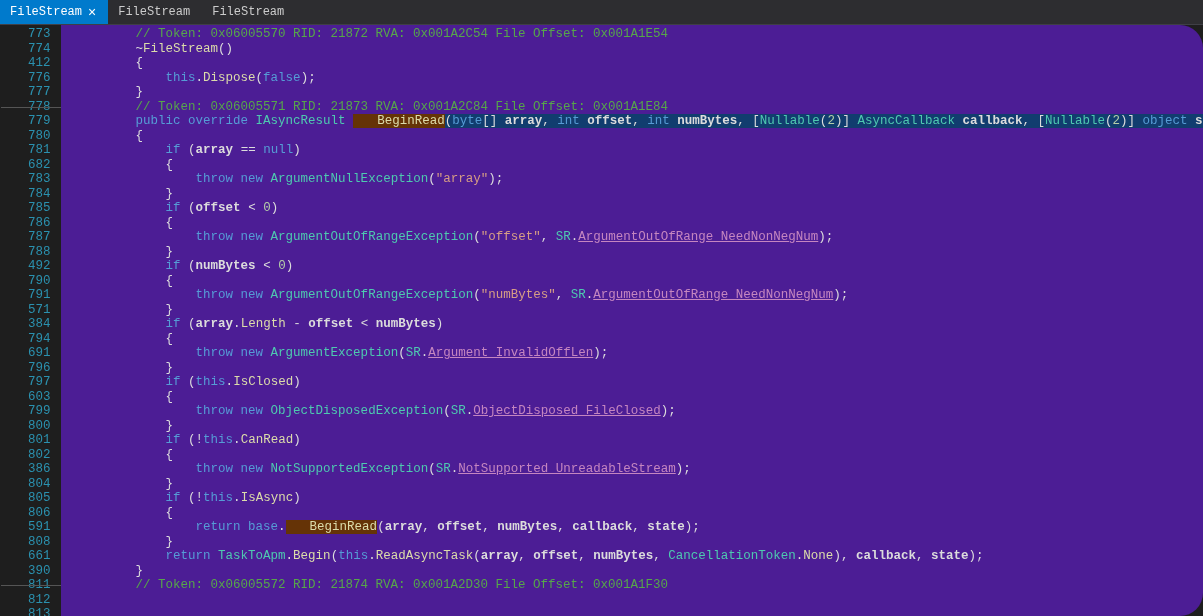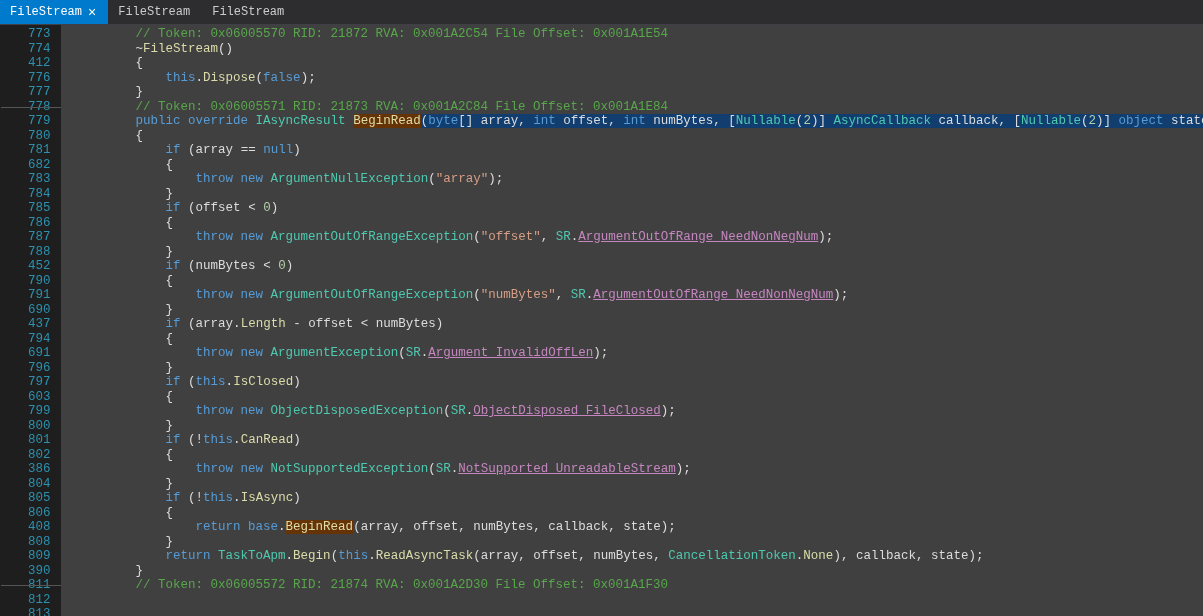--- a/index.html
+++ b/index.html
@@ -32,21 +32,22 @@
     color: #fff;
   }
   .tab .close {
     font-family: Arial, sans-serif;
     font-size: 14px;
     line-height: 1;
   }
   .editor {
     display: flex;
     height: calc(100% - 25px);
-    background: #404040;
+    background: #4c1d95;
+    border-radius: 23px;
   }
   .gutter {
     background: #1e1e1e;
     color: #2b91af;
     text-align: right;
     padding-right: 10px;
     padding-left: 28px;
     user-select: none;
     font-size: 12.5px;
     line-height: 14.5px;
@@ -71,23 +72,23 @@
     border-top:1px solid #555;
   }
   
   .cmt { color: #57A64A; }
   .kw  { color: #569cd6; }
   .typ { color: #4ec9b0; }
   .str { color: #d69d85; }
   .mth { color: #dcdcaa; }
   .num { color: #b5cea8; }
   .pln { color: #dcdcdc; }
-  .id  { color: #dcdcdc; font-weight:normal; }
+  .id  { color: #dcdcdc; font-weight:bold; }
   .sel { background:#113d6f; }
-  .hl  { background:#653306; }
+  .hl  { background:#653306;padding-left:24px; }
   .sr  { color: #c586c0; text-decoration: underline; }
 </style>
 </head>
 <body>
 
 <div class="tabs" id="tab-bar">
     <div class="tab active">
       <span>FileStream</span>
       <span class="close">×</span>
     </div>
@@ -110,40 +111,40 @@
       <div>779</div>
       <div>780</div>
       <div>781</div>
       <div>682</div>
       <div>783</div>
       <div>784</div>
       <div>785</div>
       <div>786</div>
       <div>787</div>
       <div>788</div>
-      <div>452</div>
+      <div>492</div>
       <div>790</div>
       <div>791</div>
-      <div>690</div>
-      <div>437</div>
+      <div>571</div>
+      <div>384</div>
       <div>794</div>
       <div>691</div>
       <div>796</div>
       <div>797</div>
       <div>603</div>
       <div>799</div>
       <div>800</div>
       <div>801</div>
       <div>802</div>
       <div>386</div>
       <div>804</div>
       <div>805</div>
       <div>806</div>
-      <div>408</div>
+      <div>591</div>
       <div>808</div>
-      <div>809</div>
+      <div>661</div>
       <div>390</div>
       <div>811</div>
       <div>812</div>
       <div>813</div>
     </div>
   <div class="code" id="code"><span class="row">          <span class="cmt">// Token: 0x06005570 RID: 21872 RVA: 0x001A2C54 File Offset: 0x001A1E54</span></span><span class="row">          <span class="pln">~</span><span class="mth">FileStream</span><span class="pln">()</span></span><span class="row">          <span class="pln">{</span></span><span class="row">              <span class="kw">this</span><span class="pln">.</span><span class="mth">Dispose</span><span class="pln">(</span><span class="kw">false</span><span class="pln">);</span></span><span class="row">          <span class="pln">}</span></span><span class="hr-row"></span><span class="row">          <span class="cmt">// Token: 0x06005571 RID: 21873 RVA: 0x001A2C84 File Offset: 0x001A1E84</span></span><span class="row">          <span class="kw">public</span> <span class="kw">override</span> <span class="typ">IAsyncResult</span> <span class="hl mth">BeginRead</span><span class="sel"><span class="pln">(</span><span class="kw">byte</span><span class="pln">[] </span><span class="id">array</span><span class="pln">, </span><span class="kw">int</span><span class="pln"> </span><span class="id">offset</span><span class="pln">, </span><span class="kw">int</span><span class="pln"> </span><span class="id">numBytes</span><span class="pln">, [</span><span class="typ">Nullable</span><span class="pln">(</span><span class="num">2</span><span class="pln">)] </span><span class="typ">AsyncCallback</span><span class="pln"> </span><span class="id">callback</span><span class="pln">, [</span><span class="typ">Nullable</span><span class="pln">(</span><span class="num">2</span><span class="pln">)] </span><span class="kw">object</span><span class="pln"> </span><span class="id">state</span></span></span><span class="row">          <span class="pln">{</span></span><span class="row">              <span class="kw">if</span> <span class="pln">(</span><span class="id">array</span> <span class="pln">==</span> <span class="kw">null</span><span class="pln">)</span></span><span class="row">              <span class="pln">{</span></span><span class="row">                  <span class="kw">throw</span> <span class="kw">new</span> <span class="typ">ArgumentNullException</span><span class="pln">(</span><span class="str">"array"</span><span class="pln">);</span></span><span class="row">              <span class="pln">}</span></span><span class="row">              <span class="kw">if</span> <span class="pln">(</span><span class="id">offset</span> <span class="pln">&lt;</span> <span class="num">0</span><span class="pln">)</span></span><span class="row">              <span class="pln">{</span></span><span class="row">                  <span class="kw">throw</span> <span class="kw">new</span> <span class="typ">ArgumentOutOfRangeException</span><span class="pln">(</span><span class="str">"offset"</span><span class="pln">, </span><span class="typ">SR</span><span class="pln">.</span><span class="sr">ArgumentOutOfRange_NeedNonNegNum</span><span class="pln">);</span></span><span class="row">              <span class="pln">}</span></span><span class="row">              <span class="kw">if</span> <span class="pln">(</span><span class="id">numBytes</span> <span class="pln">&lt;</span> <span class="num">0</span><span class="pln">)</span></span><span class="row">              <span class="pln">{</span></span><span class="row">                  <span class="kw">throw</span> <span class="kw">new</span> <span class="typ">ArgumentOutOfRangeException</span><span class="pln">(</span><span class="str">"numBytes"</span><span class="pln">, </span><span class="typ">SR</span><span class="pln">.</span><span class="sr">ArgumentOutOfRange_NeedNonNegNum</span><span class="pln">);</span></span><span class="row">              <span class="pln">}</span></span><span class="row">              <span class="kw">if</span> <span class="pln">(</span><span class="id">array</span><span class="pln">.</span><span class="mth">Length</span> <span class="pln">-</span> <span class="id">offset</span> <span class="pln">&lt;</span> <span class="id">numBytes</span><span class="pln">)</span></span><span class="row">              <span class="pln">{</span></span><span class="row">                  <span class="kw">throw</span> <span class="kw">new</span> <span class="typ">ArgumentException</span><span class="pln">(</span><span class="typ">SR</span><span class="pln">.</span><span class="sr">Argument_InvalidOffLen</span><span class="pln">);</span></span><span class="row">              <span class="pln">}</span></span><span class="row">              <span class="kw">if</span> <span class="pln">(</span><span class="kw">this</span><span class="pln">.</span><span class="mth">IsClosed</span><span class="pln">)</span></span><span class="row">              <span class="pln">{</span></span><span class="row">                  <span class="kw">throw</span> <span class="kw">new</span> <span class="typ">ObjectDisposedException</span><span class="pln">(</span><span class="typ">SR</span><span class="pln">.</span><span class="sr">ObjectDisposed_FileClosed</span><span class="pln">);</span></span><span class="row">              <span class="pln">}</span></span><span class="row">              <span class="kw">if</span> <span class="pln">(!</span><span class="kw">this</span><span class="pln">.</span><span class="mth">CanRead</span><span class="pln">)</span></span><span class="row">              <span class="pln">{</span></span><span class="row">                  <span class="kw">throw</span> <span class="kw">new</span> <span class="typ">NotSupportedException</span><span class="pln">(</span><span class="typ">SR</span><span class="pln">.</span><span class="sr">NotSupported_UnreadableStream</span><span class="pln">);</span></span><span class="row">              <span class="pln">}</span></span><span class="row">              <span class="kw">if</span> <span class="pln">(!</span><span class="kw">this</span><span class="pln">.</span><span class="mth">IsAsync</span><span class="pln">)</span></span><span class="row">              <span class="pln">{</span></span><span class="row">                  <span class="kw">return</span> <span class="kw">base</span><span class="pln">.</span><span class="hl mth">BeginRead</span><span class="pln">(</span><span class="id">array</span><span class="pln">, </span><span class="id">offset</span><span class="pln">, </span><span class="id">numBytes</span><span class="pln">, </span><span class="id">callback</span><span class="pln">, </span><span class="id">state</span><span class="pln">);</span></span><span class="row">              <span class="pln">}</span></span><span class="row">              <span class="kw">return</span> <span class="typ">TaskToApm</span><span class="pln">.</span><span class="mth">Begin</span><span class="pln">(</span><span class="kw">this</span><span class="pln">.</span><span class="mth">ReadAsyncTask</span><span class="pln">(</span><span class="id">array</span><span class="pln">, </span><span class="id">offset</span><span class="pln">, </span><span class="id">numBytes</span><span class="pln">, </span><span class="typ">CancellationToken</span><span class="pln">.</span><span class="mth">None</span><span class="pln">), </span><span class="id">callback</span><span class="pln">, </span><span class="id">state</span><span class="pln">);</span></span><span class="row">          <span class="pln">}</span></span><span class="hr-row"></span><span class="row">          <span class="cmt">// Token: 0x06005572 RID: 21874 RVA: 0x001A2D30 File Offset: 0x001A1F30</span></span></div>
 </div>
 
 </body></html>

